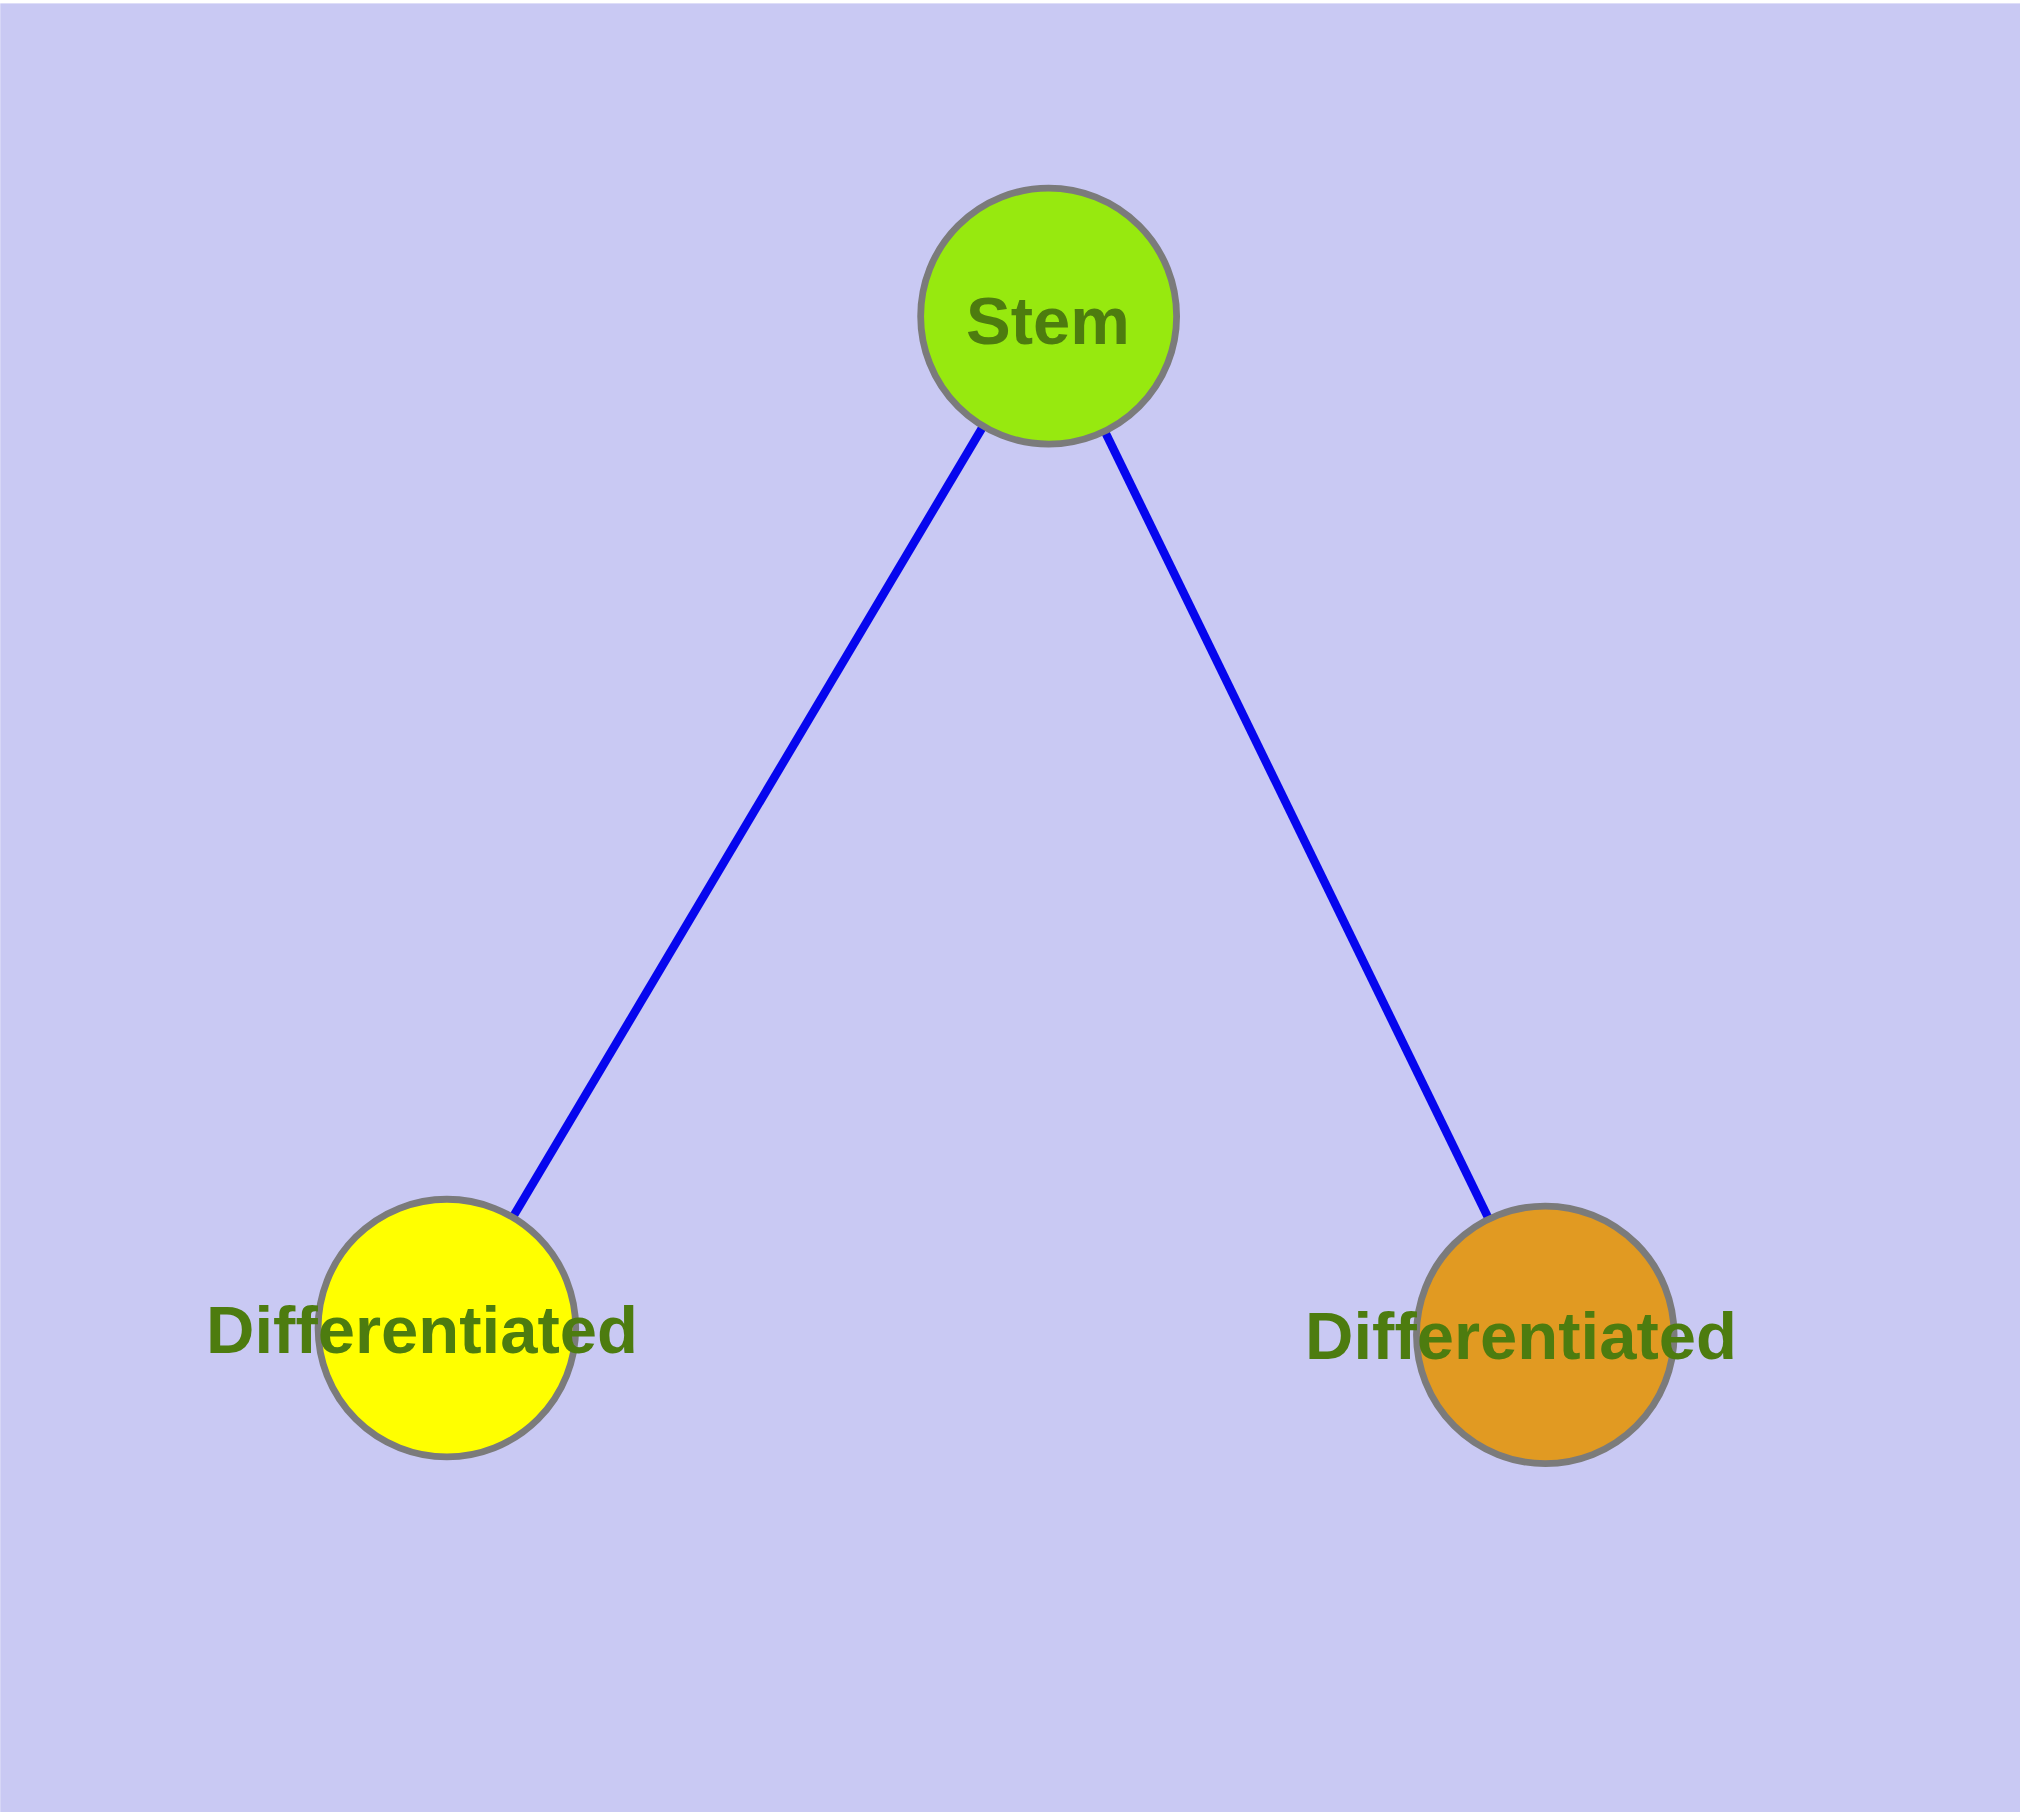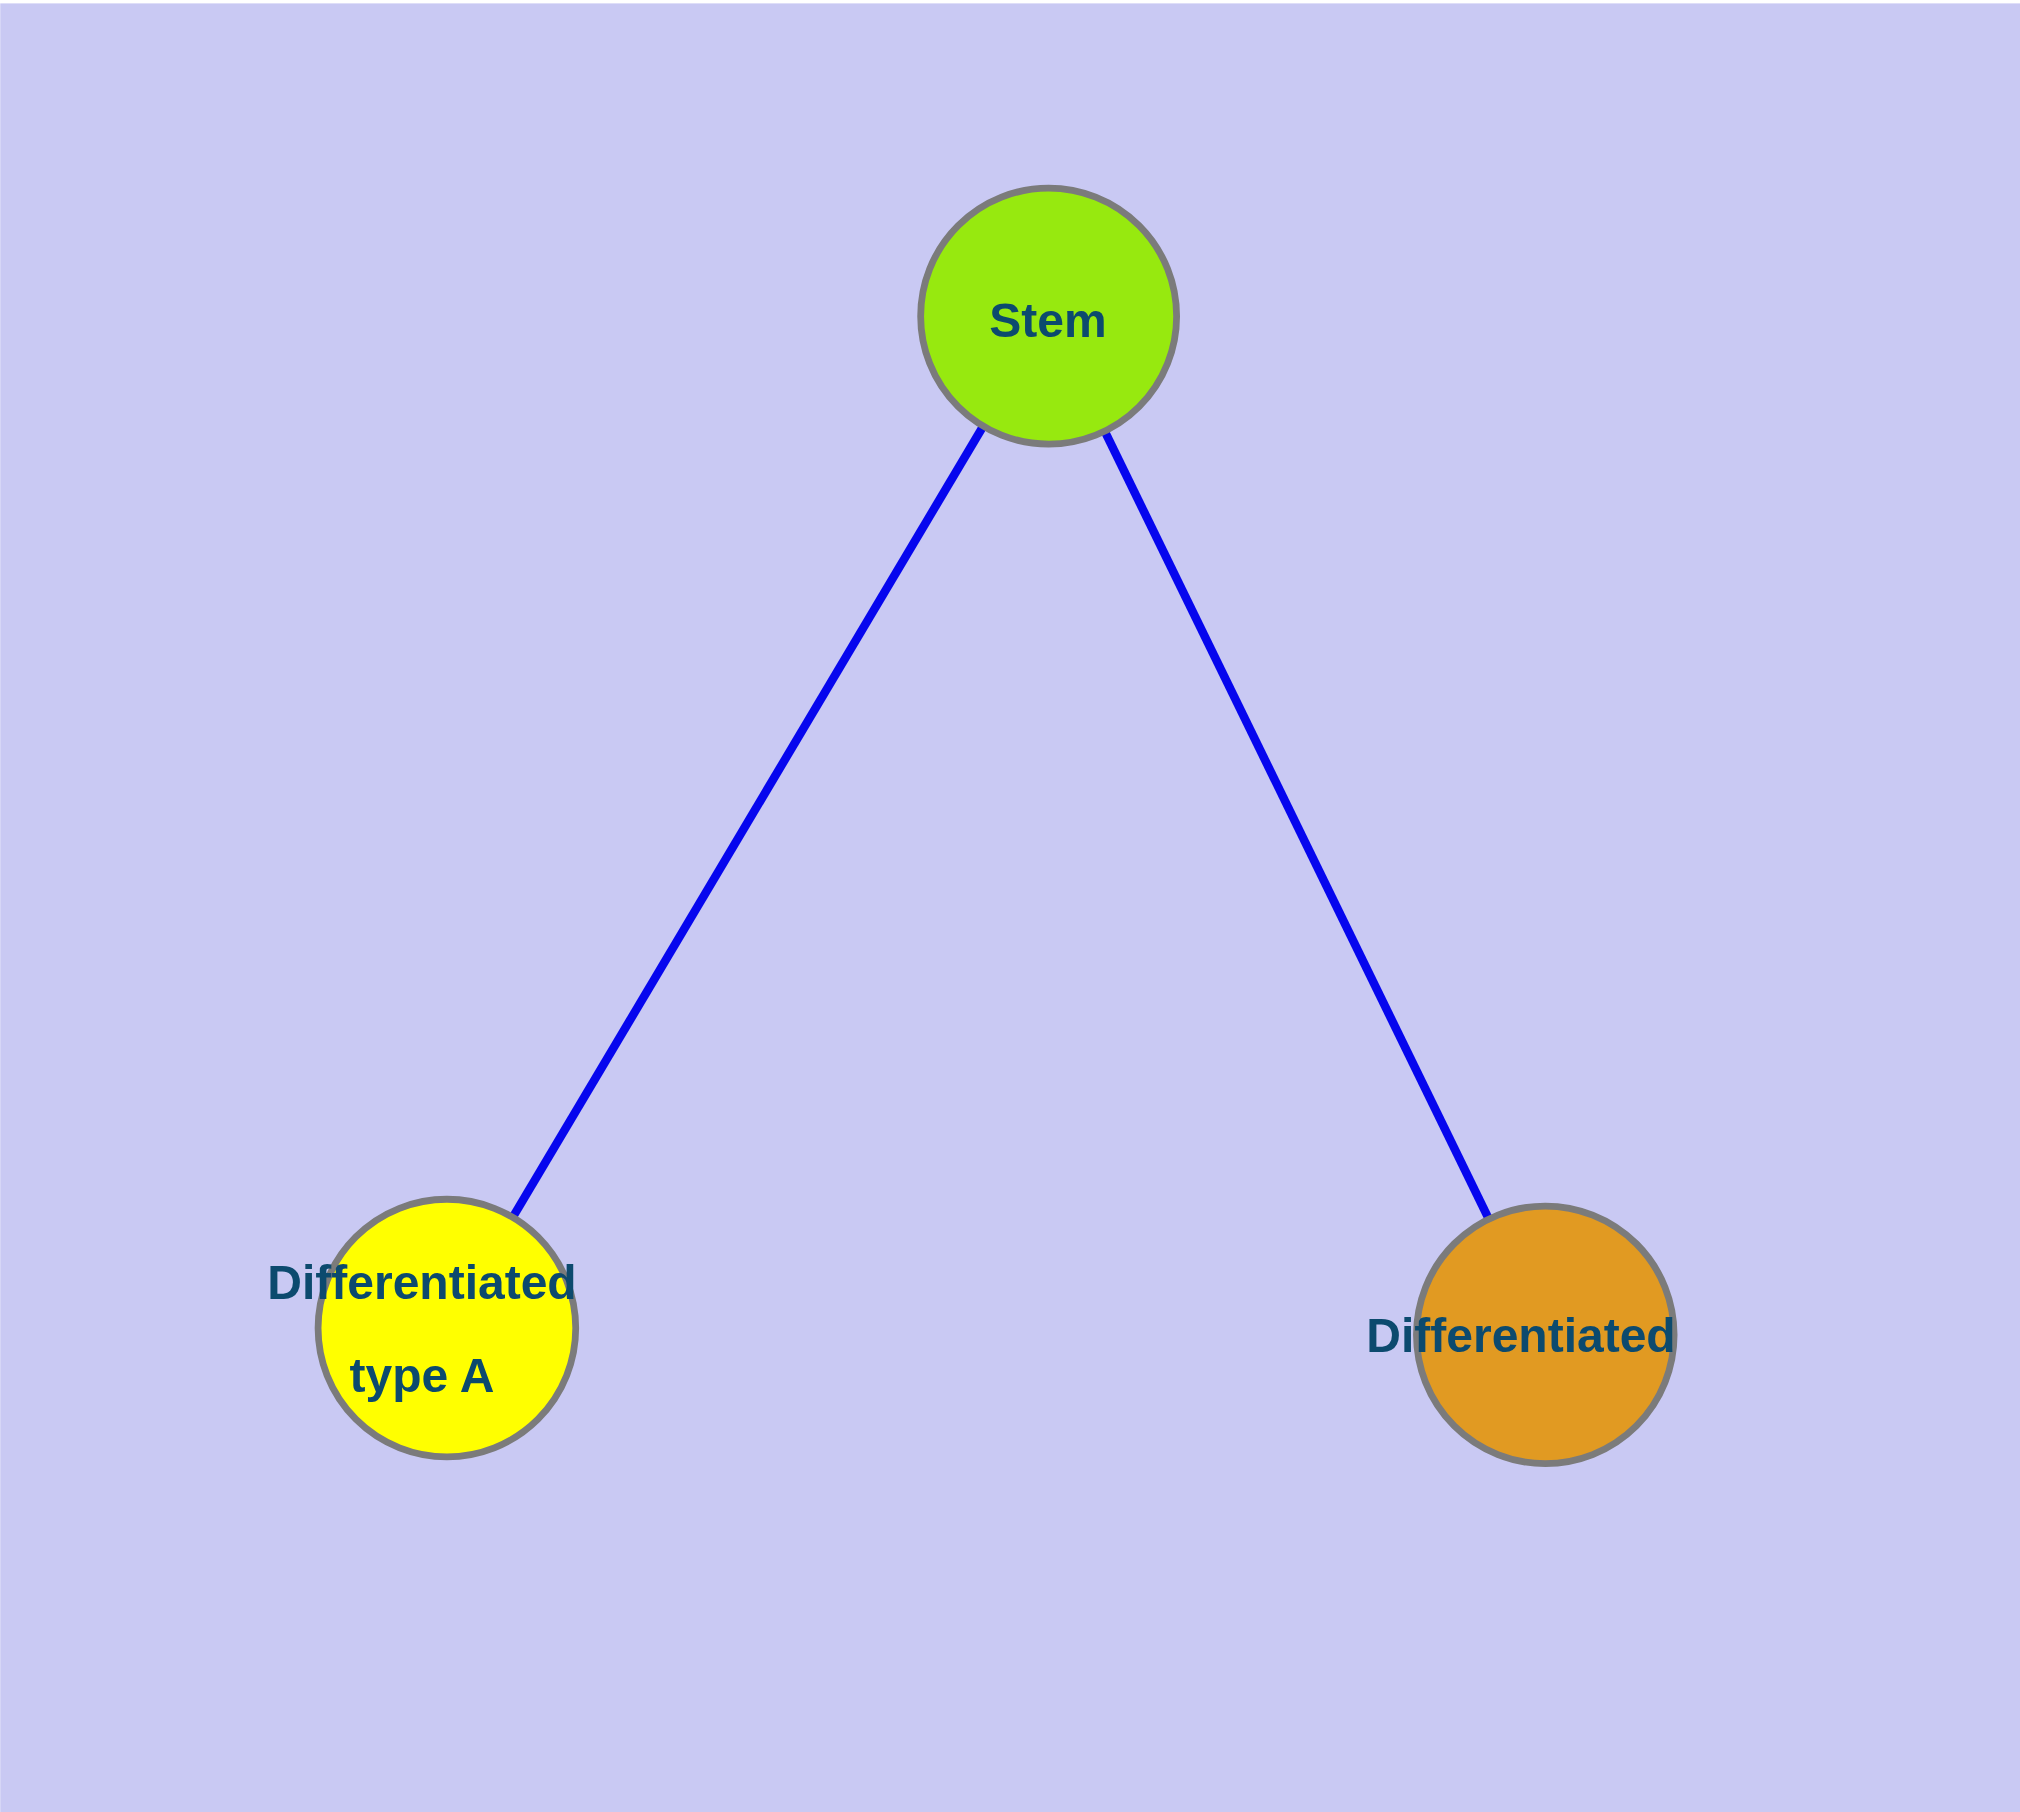--- a/index.html
+++ b/index.html
@@ -17,23 +17,23 @@
   }
   .diagram-svg {
     position: absolute;
     left: 0;
     top: 0;
     display: block;
   }
   .node-label {
     position: absolute;
     transform: translate(-50%, -50%);
-    color: #0c4a6e;
+    color: #4d7c0f;
     font-weight: 700;
-    font-size: 48px;
+    font-size: 67px;
     line-height: 93px;
     text-align: center;
     white-space: nowrap;
     letter-spacing: 0px;
   }
   .label-stem   { left: 1048px; top: 320px; }
   .label-type-a { left: 422px;  top: 1329px; }
   .label-type-b { left: 1521px; top: 1335px; }
 </style>
 </head>
@@ -52,21 +52,20 @@
     <circle cx="527" cy="1567" r="152" stroke-width="8" fill="#ffff00" stroke="#7b7b7b"></circle>
     <circle cx="1823" cy="1575" r="152" stroke-width="8" fill="#e19a22" stroke="#7b7b7b"></circle>
   </svg>
 
   <div class="node-label label-stem">
     <span>Stem</span>
   </div>
 
   <div class="node-label label-type-a">
     <div>Differentiated</div>
-    <div>type A</div>
   </div>
 
   <div class="node-label label-type-b">
     <div>Differentiated</div>
   </div>
 
 </div>
 
 
 </body></html>

